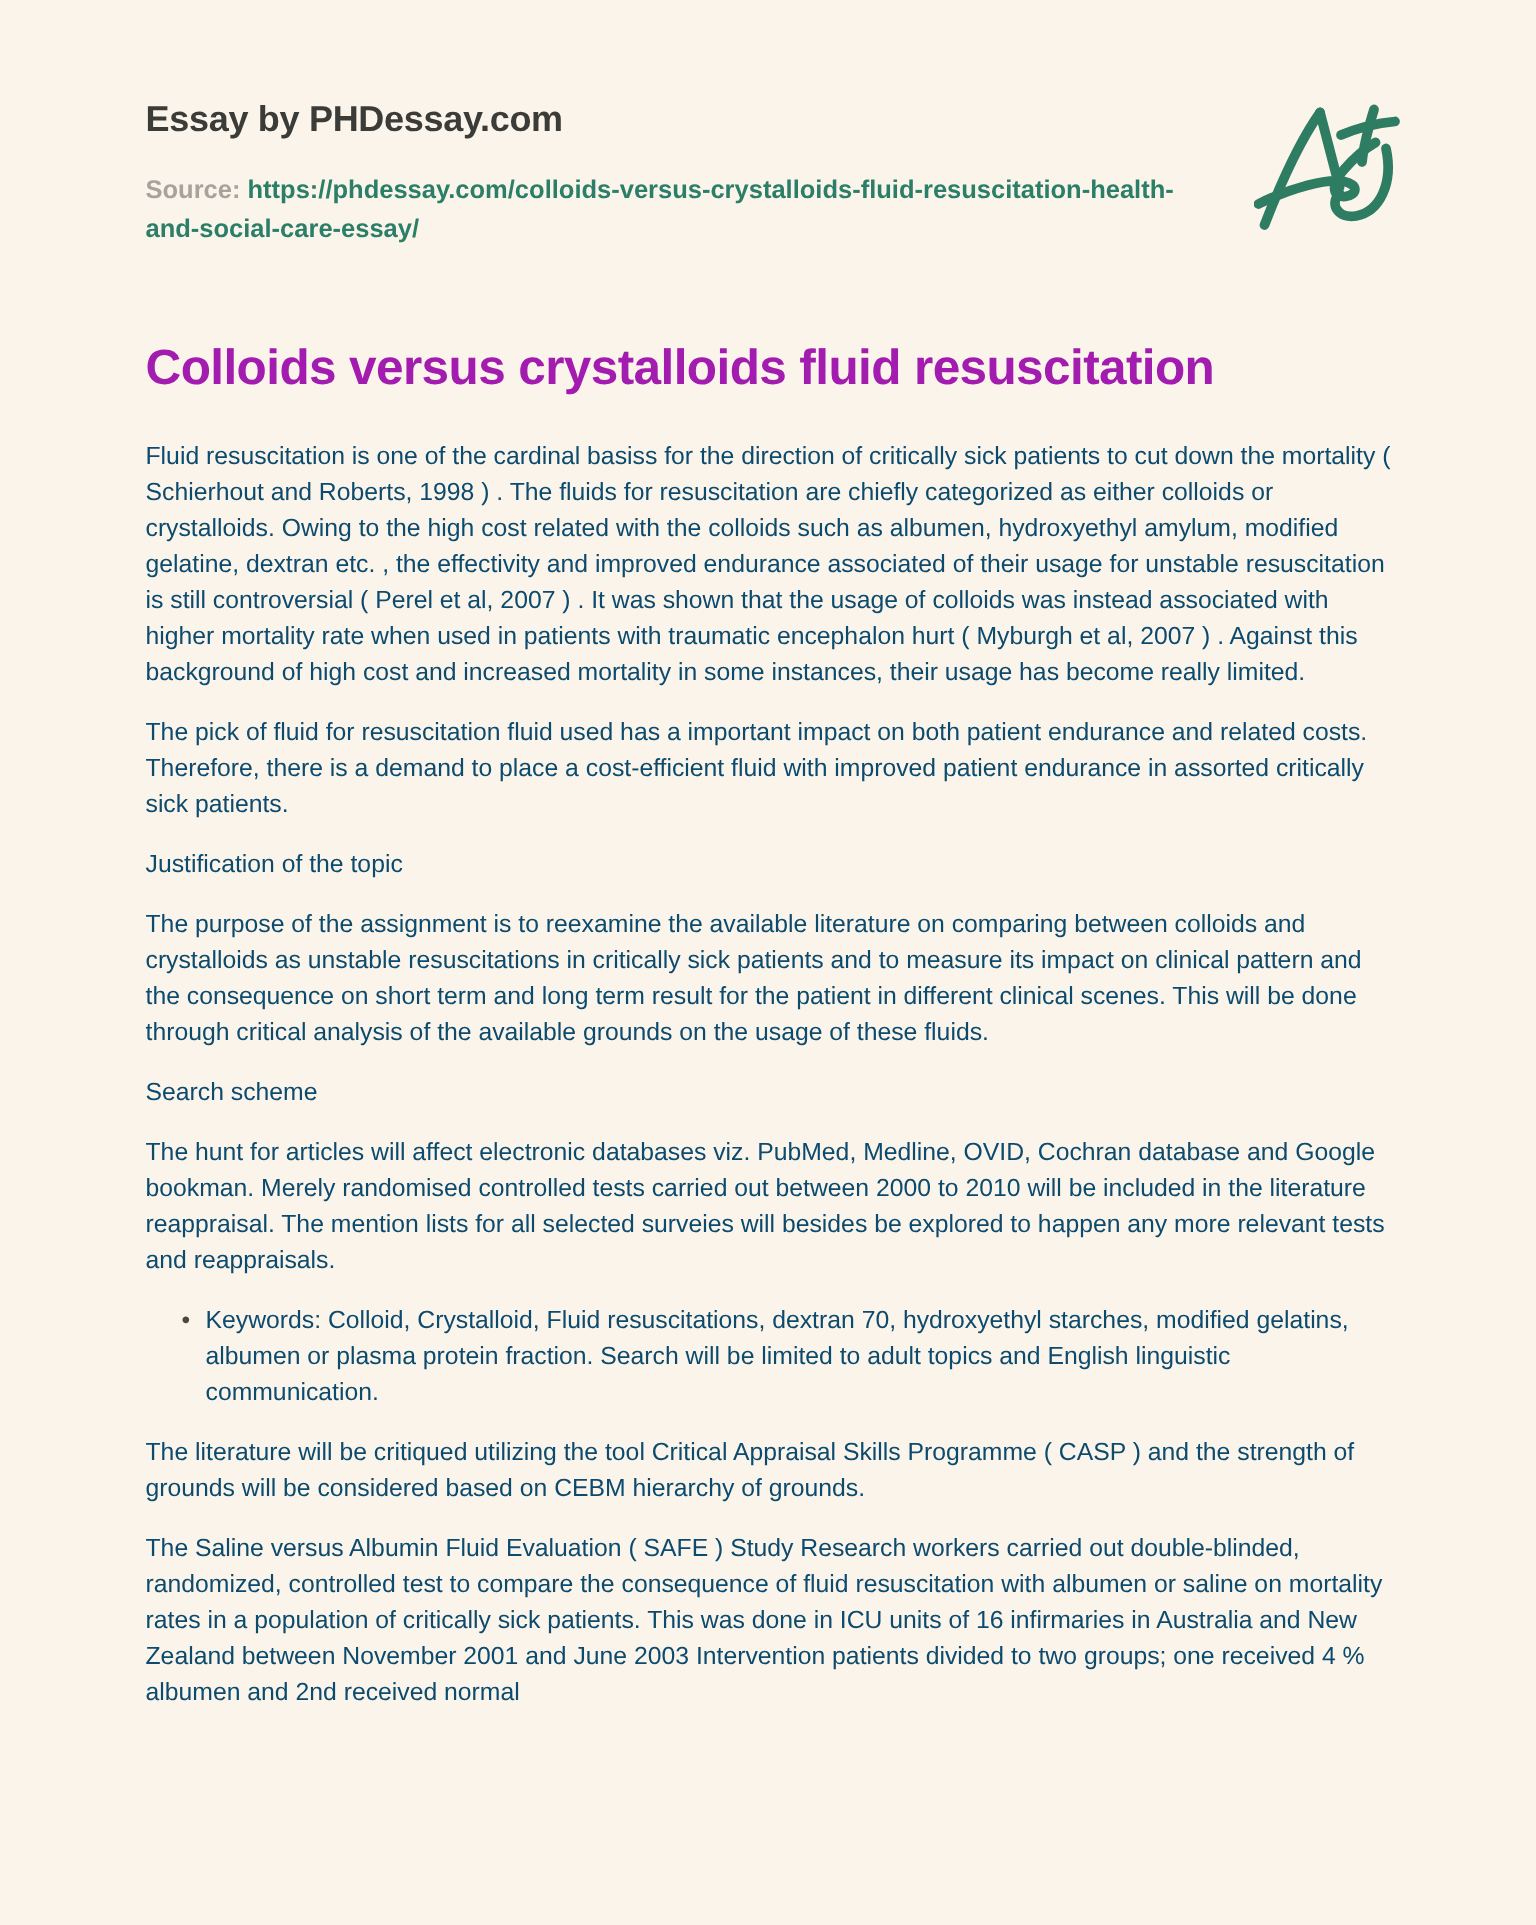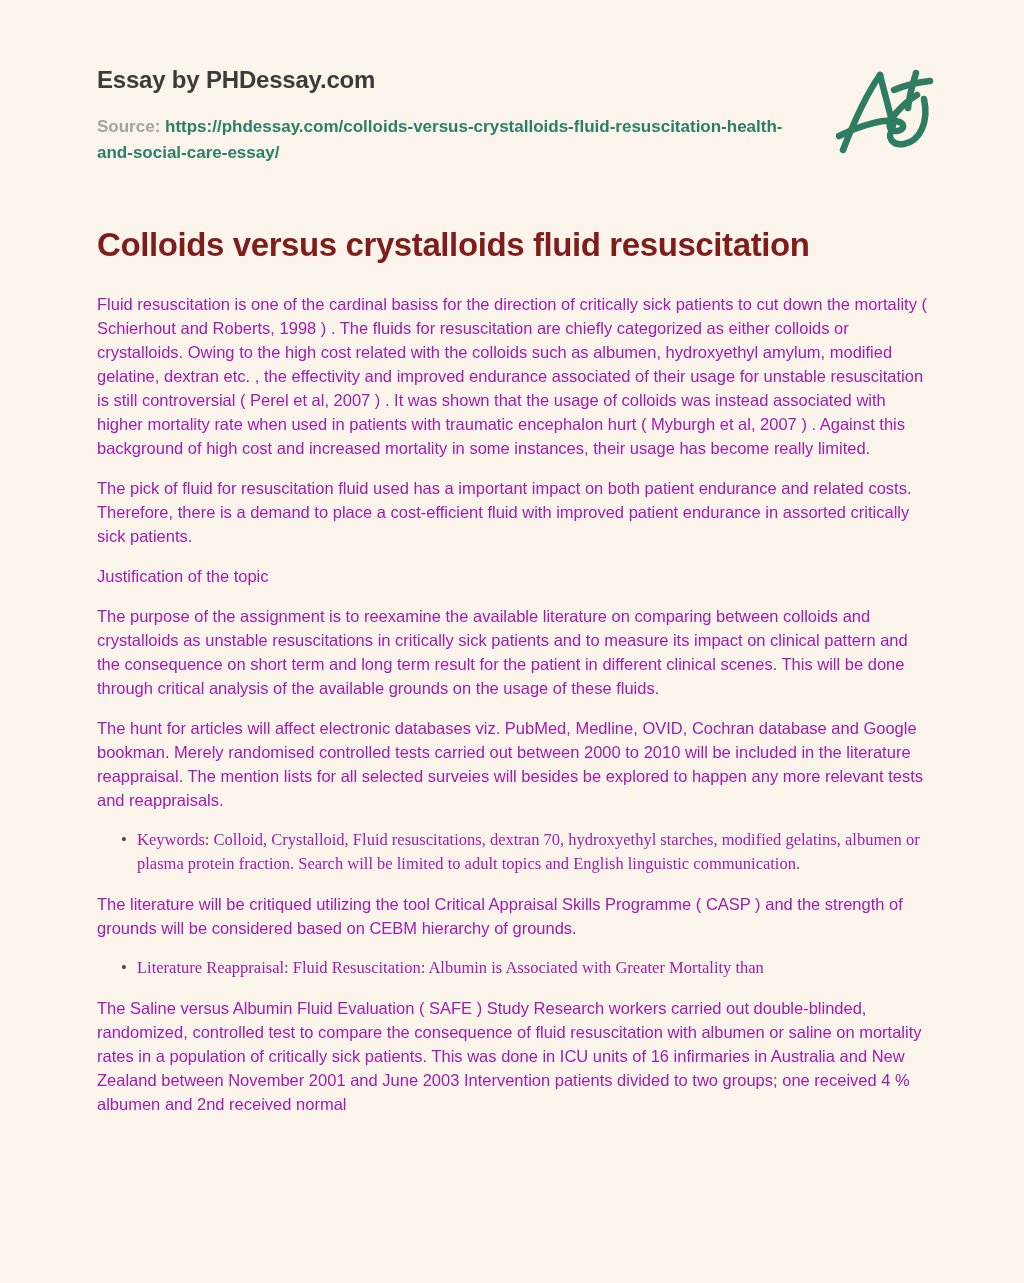--- a/index.html
+++ b/index.html
@@ -43,37 +43,36 @@
   .logo {
     position: absolute;
     top: 64px;
     left: 836px;
     width: 100px;
     height: 104px;
   }
   h1.title {
     font-size: 33px;
     font-weight: 700;
-    color: #7f1d1d;
+    color: #a21caf;
     letter-spacing: -0.4px;
     margin: 0 0 28px 0;
   }
   .content {
     max-width: 832px;
   }
   .para, .bullet {
     font-size: 16.5px;
     line-height: 24px;
-    color: #a21caf;
+    color: #0c4a6e;
     margin: 0 0 16px 0;
   }
   .bullet {
     position: relative;
     padding-left: 40px;
-    font-family: Liberation Serif, serif;
   }
   .bullet::before {
     content: "\2022";
     position: absolute;
     left: 24px;
     top: 0;
     color: #49473f;
   }
 </style>
 </head>
@@ -100,20 +99,20 @@
     </svg>
   </div>
 
   <h1 class="title">Colloids versus crystalloids fluid resuscitation</h1>
 
   <div class="content">
       <div class="para">Fluid resuscitation is one of the cardinal basiss for the direction of critically sick patients to cut down the mortality ( Schierhout and Roberts, 1998 ) . The fluids for resuscitation are chiefly categorized as either colloids or crystalloids. Owing to the high cost related with the colloids such as albumen, hydroxyethyl amylum, modified gelatine, dextran etc. , the effectivity and improved endurance associated of their usage for unstable resuscitation is still controversial ( Perel et al, 2007 ) . It was shown that the usage of colloids was instead associated with higher mortality rate when used in patients with traumatic encephalon hurt ( Myburgh et al, 2007 ) . Against this background of high cost and increased mortality in some instances, their usage has become really limited.</div>
       <div class="para">The pick of fluid for resuscitation fluid used has a important impact on both patient endurance and related costs. Therefore, there is a demand to place a cost-efficient fluid with improved patient endurance in assorted critically sick patients.</div>
       <div class="para">Justification of the topic</div>
       <div class="para">The purpose of the assignment is to reexamine the available literature on comparing between colloids and crystalloids as unstable resuscitations in critically sick patients and to measure its impact on clinical pattern and the consequence on short term and long term result for the patient in different clinical scenes. This will be done through critical analysis of the available grounds on the usage of these fluids.</div>
+      <div class="para">Search scheme</div>
       <div class="para">The hunt for articles will affect electronic databases viz. PubMed, Medline, OVID, Cochran database and Google bookman. Merely randomised controlled tests carried out between 2000 to 2010 will be included in the literature reappraisal. The mention lists for all selected surveies will besides be explored to happen any more relevant tests and reappraisals.</div>
       <div class="bullet">Keywords: Colloid, Crystalloid, Fluid resuscitations, dextran 70, hydroxyethyl starches, modified gelatins, albumen or plasma protein fraction. Search will be limited to adult topics and English linguistic communication.</div>
       <div class="para">The literature will be critiqued utilizing the tool Critical Appraisal Skills Programme ( CASP ) and the strength of grounds will be considered based on CEBM hierarchy of grounds.</div>
-      <div class="bullet">Literature Reappraisal: Fluid Resuscitation: Albumin is Associated with Greater Mortality than</div>
       <div class="para">The Saline versus Albumin Fluid Evaluation ( SAFE ) Study Research workers carried out double-blinded, randomized, controlled test to compare the consequence of fluid resuscitation with albumen or saline on mortality rates in a population of critically sick patients. This was done in ICU units of 16 infirmaries in Australia and New Zealand between November 2001 and June 2003 Intervention patients divided to two groups; one received 4 % albumen and 2nd received normal</div>
     </div>
 
 </div>
 
 </body></html>

